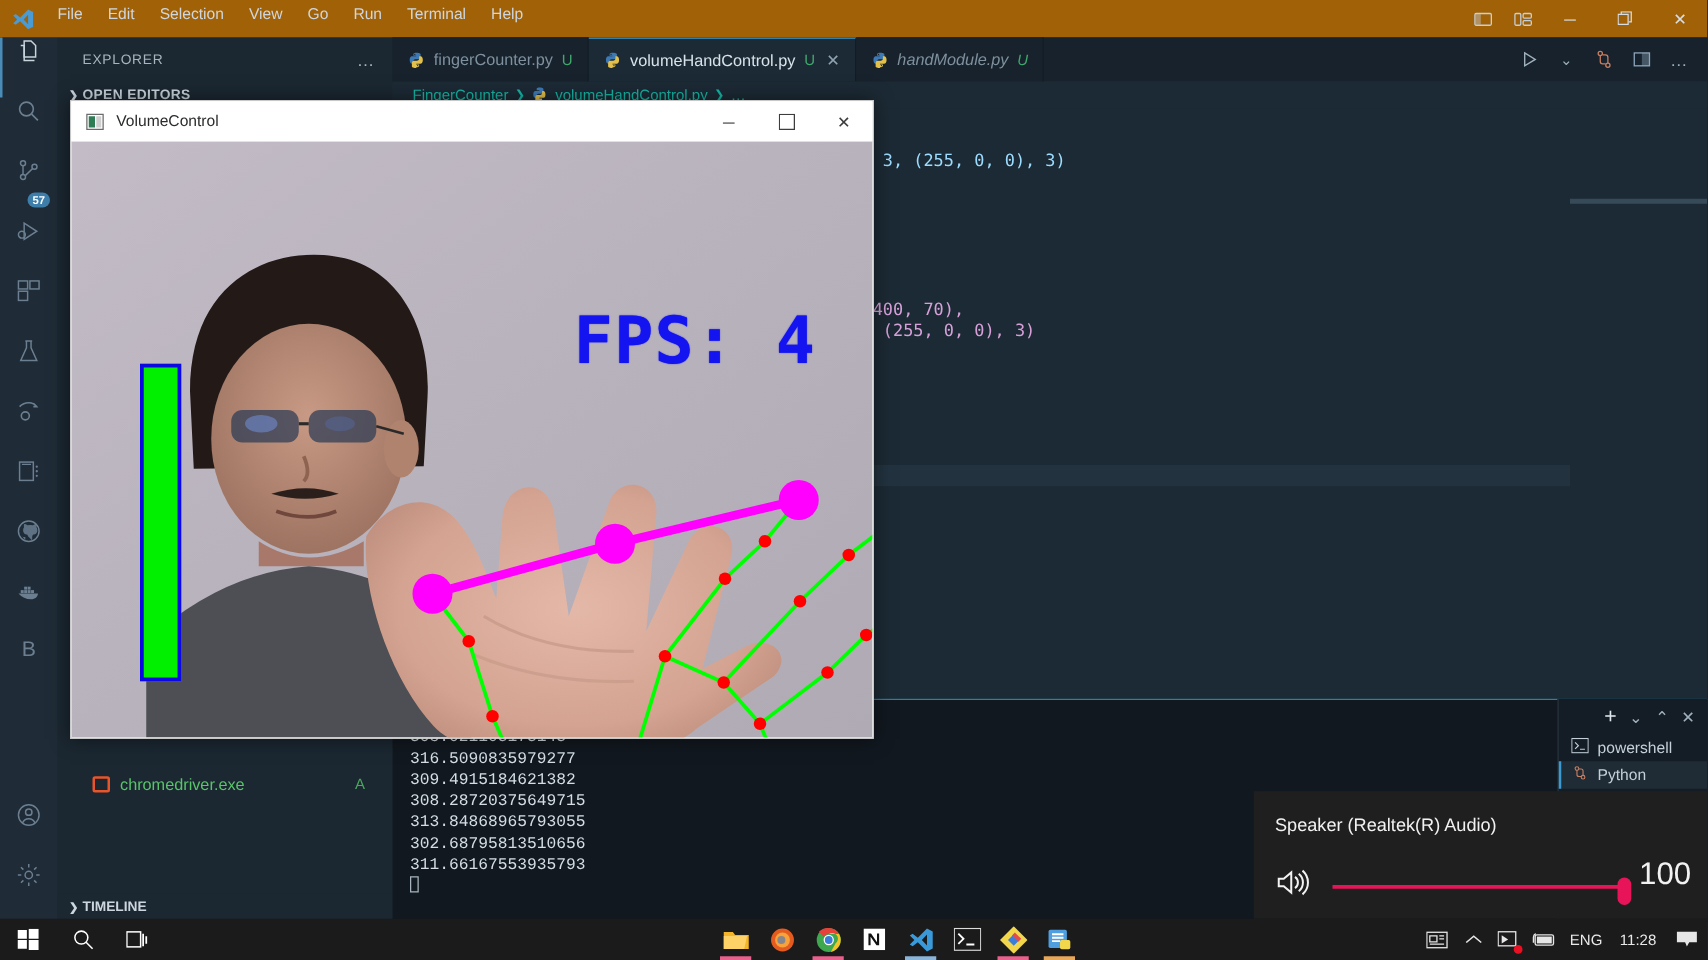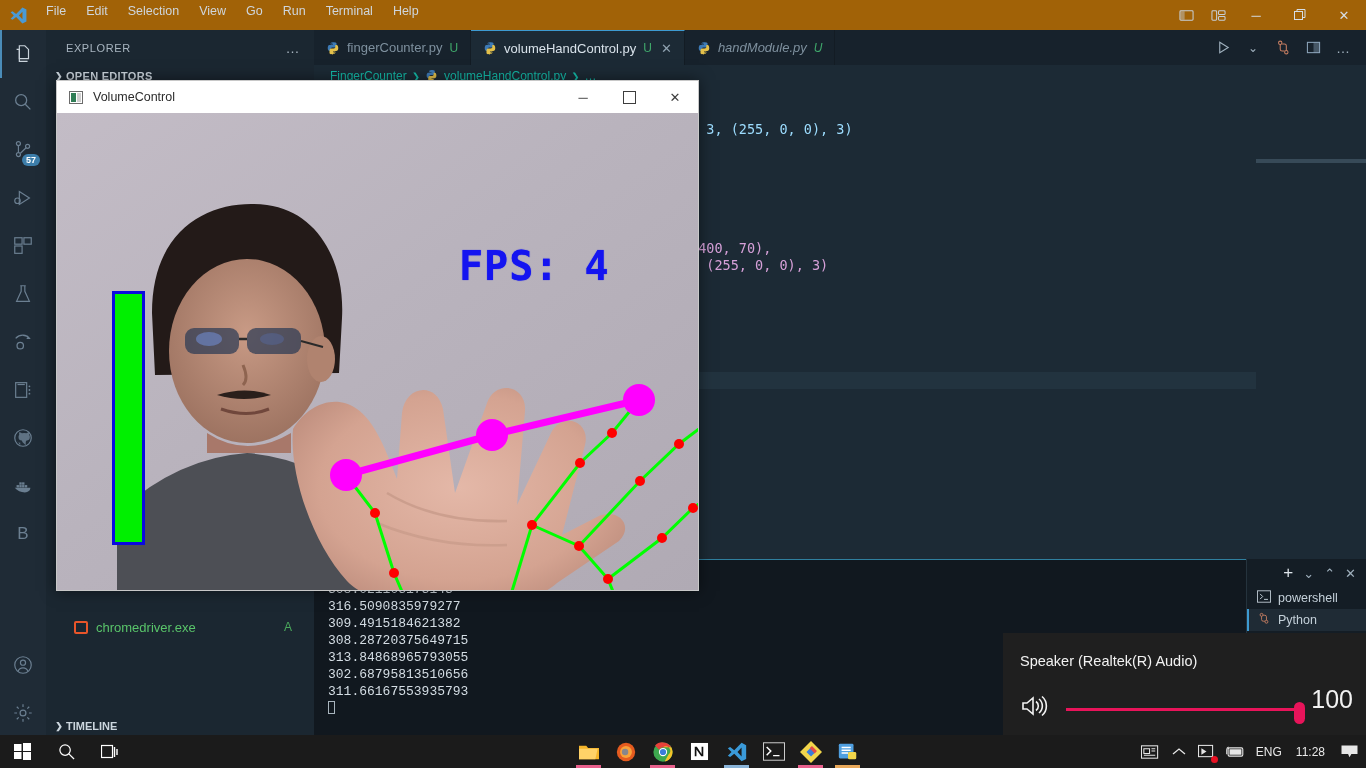--- a/index.html
+++ b/index.html
@@ -17,21 +17,21 @@
     color:#c3ccd4; font-size:12.5px; pointer-events:none; }
   .title-right { position:absolute; right:0; top:0; height:30px; display:flex; align-items:center; }
   .tb-btn { width:32px; height:30px; display:flex; align-items:center; justify-content:center;
     color:#c6ced6; }
   .win-btn { width:44px; height:30px; display:flex; align-items:center; justify-content:center;
     color:#d6dde4; font-size:13px; }
 
   
   .activitybar { position:absolute; left:0; top:30px; width:46px; height:707px;
     background:#1f2b36; }
-  .act { position:relative; width:46px; height:48px; display:flex; align-items:center;
+  .act { position:relative; width:46px; height:48px; display:flex; align-items:flex-start;
     justify-content:center; color:#6b7f91; }
   .act.active { color:#c9d3db; }
   .act.active:before { content:""; position:absolute; left:0; top:0; width:2px; height:48px;
     background:#4a8cb8; }
   .act-bottom { position:absolute; left:0; bottom:0; width:46px; }
   .badge { position:absolute; right:6px; bottom:8px; background:#3d7eaa; color:#fff;
     font-size:9px; border-radius:8px; padding:1px 4px; line-height:10px; font-weight:bold;}
 
   
   .sidebar { position:absolute; left:46px; top:30px; width:268px; height:707px;
@@ -103,21 +103,21 @@
     background:#2f7d55; }
   .vc-ico:after { content:""; position:absolute; left:7px; top:1px; width:4px; height:9px;
     background:#cfcfcf; }
   .vc-title-text { color:#2b2b2b; font-size:12.5px; }
   .vc-btns { margin-left:auto; display:flex; }
   .vc-b { width:46px; height:32px; display:flex; align-items:center; justify-content:center;
     color:#3d3d3d; font-size:13px; }
   .vc-body { position:absolute; left:0; top:32px; width:641px; height:477px; overflow:hidden; }
   .vc-canvas { position:absolute; left:0; top:0; width:641px; height:477px; }
   .fps { position:absolute; left:402px; top:130px; color:#1414f0; font-weight:bold;
-    font-size:40px; font-family:"DejaVu Sans Mono", monospace; letter-spacing:1px;
+    font-size:52px; font-family:"DejaVu Sans Mono", monospace; letter-spacing:1px;
     text-shadow:0 0 1px #1414f0; }
   .volbar { position:absolute; left:55px; top:178px; width:33px; height:254px;
     background:#00f000; border:3px solid #0a0ae0; }
 
   
   .osd { position:absolute; left:1003px; top:633px; width:363px; height:102px;
     background:#1f1f1f; }
   .osd-label { position:absolute; left:17px; top:20px; color:#f2f2f2; font-size:14.5px; }
   .osd-num { position:absolute; right:13px; top:52px; color:#f2f2f2; font-size:25px; }
 

